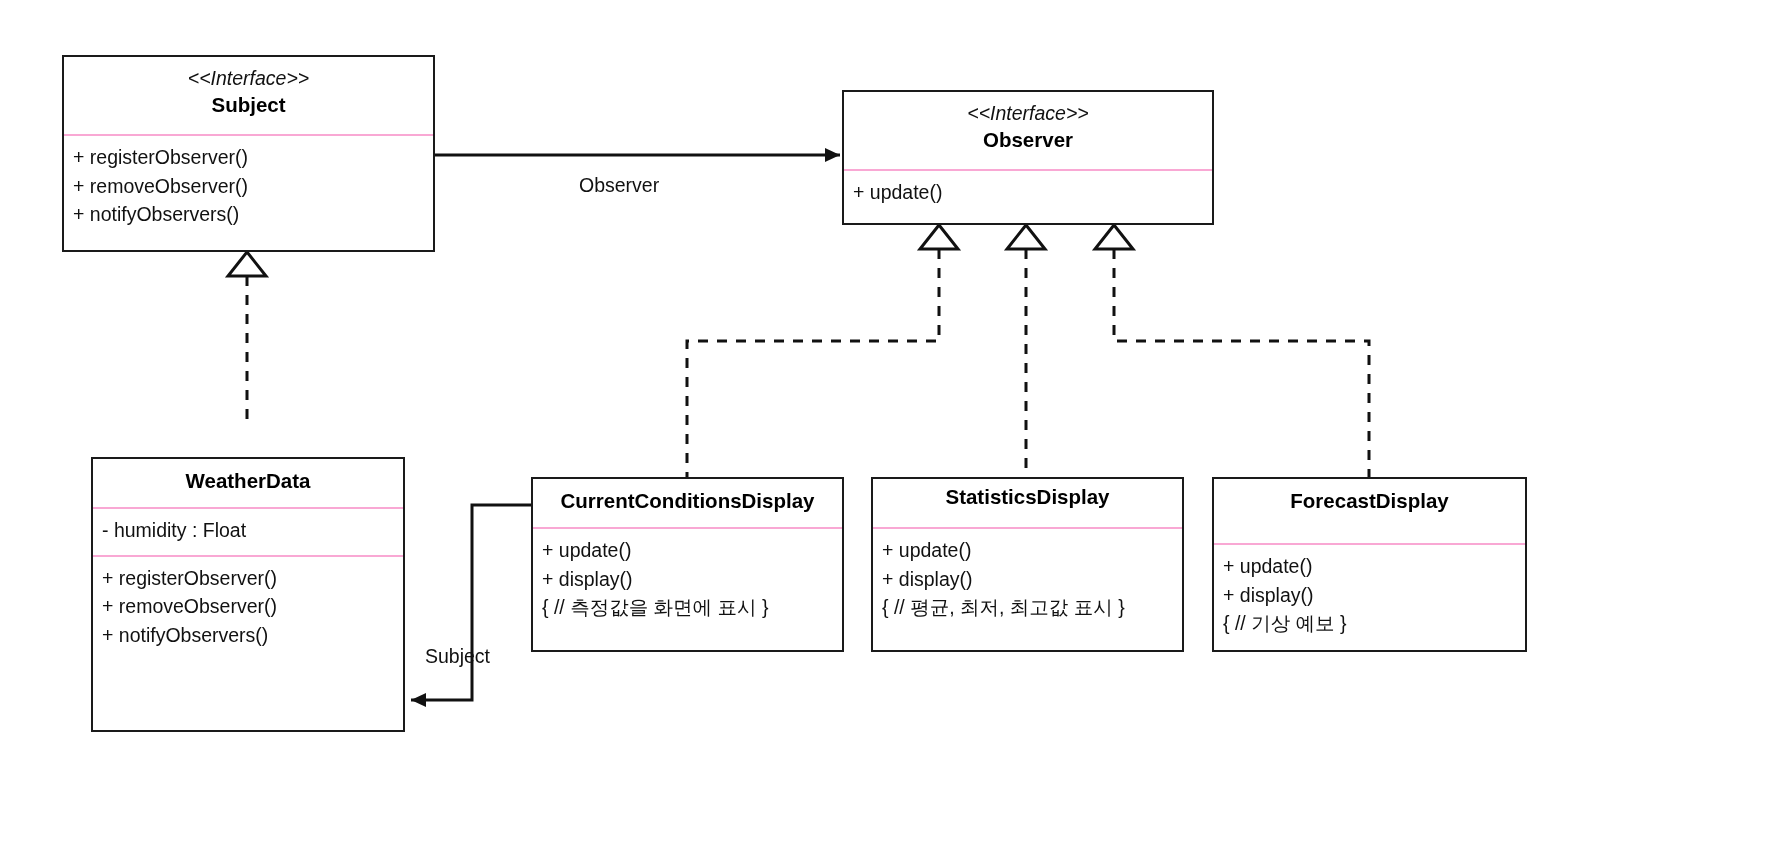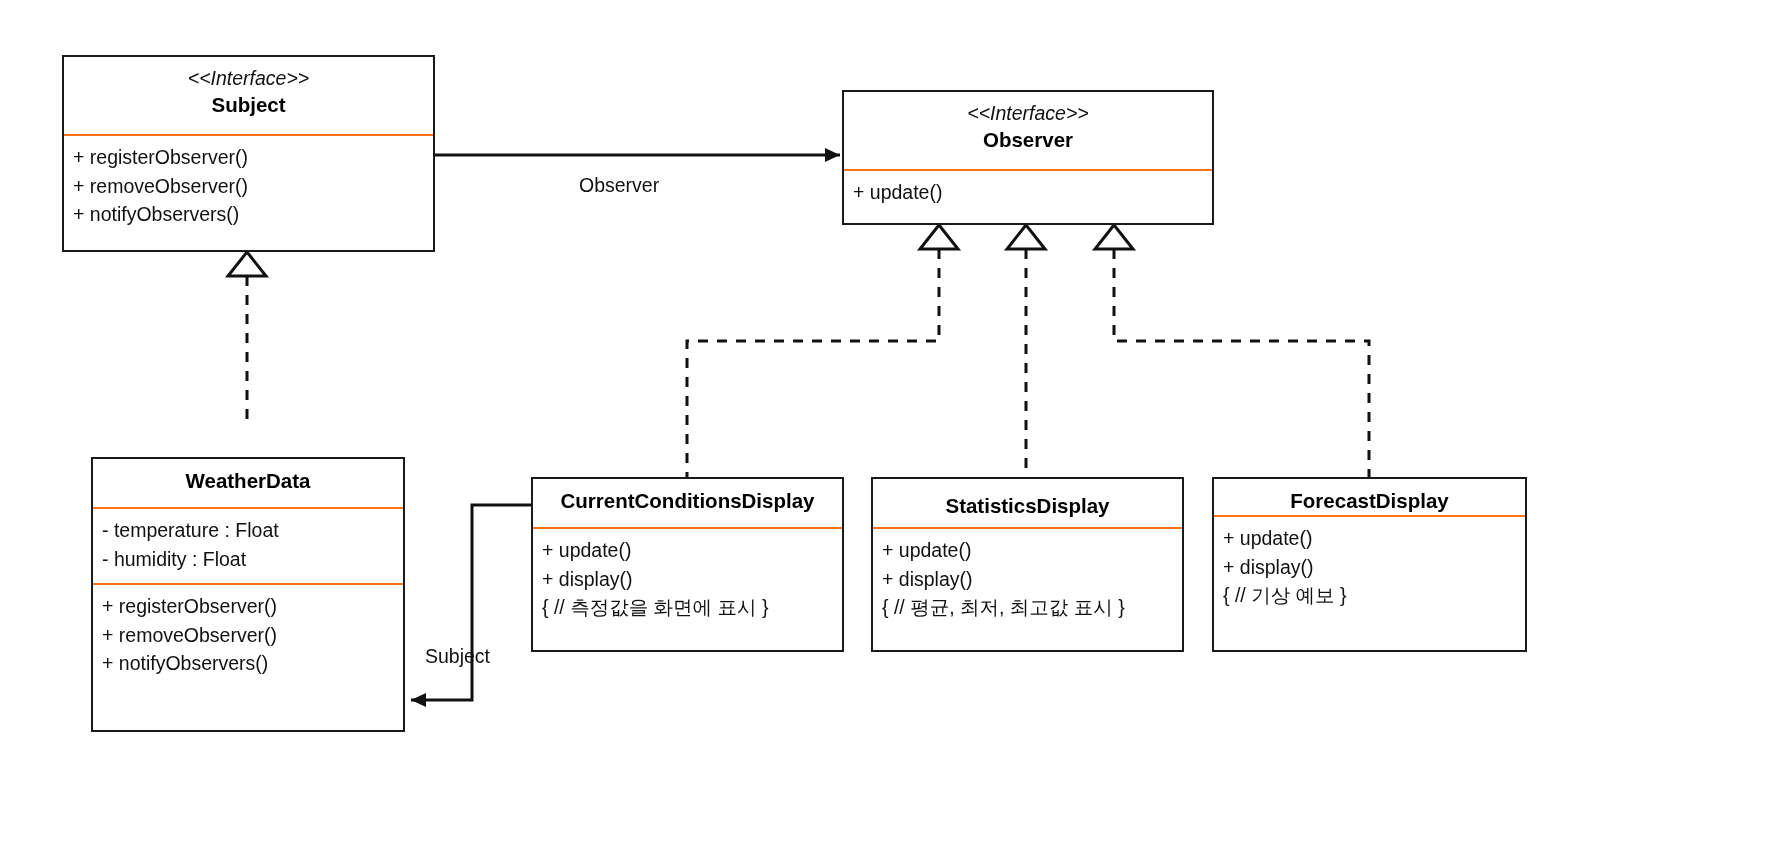--- a/index.html
+++ b/index.html
@@ -12,21 +12,21 @@
   svg.edges{position:absolute;left:0;top:0;width:1768px;height:849px;}
 
   .uml-box{
     position:absolute;
     background:#ffffff;
     border:2px solid #1a1a1a;
     box-sizing:border-box;
     z-index:5;
   }
   .compartment{box-sizing:border-box;}
-  .compartment + .compartment{border-top:2px solid #f97316;}
+  .compartment + .compartment{border-top:2px solid #f9a8d4;}
 
   .hdr{
     text-align:center;
     padding:9px 6px 10px 6px;
     box-sizing:border-box;
   }
   .stereotype{
     font-style:italic;
     font-size:19.5px;
     color:#111;
@@ -107,21 +107,20 @@
     <div class="compartment members">
       <div class="member">+ update()</div>
     </div>
   </div>
 
   <div class="uml-box" style="left:87px;top:425px;width:314px;height:275px;margin-top:32px;">
     <div class="compartment hdr" style="height:48px;padding-top:8px;">
       <div class="cls-name">WeatherData</div>
     </div>
     <div class="compartment members">
-      <div class="member">- temperature : Float</div>
       <div class="member">- humidity : Float</div>
     </div>
     <div class="compartment members">
       <div class="member">+ registerObserver()</div>
       <div class="member">+ removeObserver()</div>
       <div class="member">+ notifyObservers()</div>
     </div>
   </div>
 
   <div class="uml-box" style="left:527px;top:477px;width:313px;height:175px;">
@@ -129,32 +128,32 @@
       <div class="cls-name">CurrentConditionsDisplay</div>
     </div>
     <div class="compartment members">
       <div class="member">+ update()</div>
       <div class="member">+ display()</div>
       <div class="member">{ // 측정값을 화면에 표시 }</div>
     </div>
   </div>
 
   <div class="uml-box" style="left:867px;top:477px;width:313px;height:175px;">
-    <div class="compartment hdr" style="height:48px;padding-top:13px;">
+    <div class="compartment hdr" style="height:48px;padding-top:4px;">
       <div class="cls-name">StatisticsDisplay</div>
     </div>
     <div class="compartment members">
       <div class="member">+ update()</div>
       <div class="member">+ display()</div>
       <div class="member">{ // 평균, 최저, 최고값 표시 }</div>
     </div>
   </div>
 
   <div class="uml-box" style="left:1208px;top:477px;width:315px;height:175px;">
-    <div class="compartment hdr" style="height:36px;padding-top:8px;">
+    <div class="compartment hdr" style="height:64px;padding-top:8px;">
       <div class="cls-name">ForecastDisplay</div>
     </div>
     <div class="compartment members">
       <div class="member">+ update()</div>
       <div class="member">+ display()</div>
       <div class="member">{ // 기상 예보 }</div>
     </div>
   </div>
 
   <div class="edge-label" style="left:575px;top:174px;">Observer</div>

